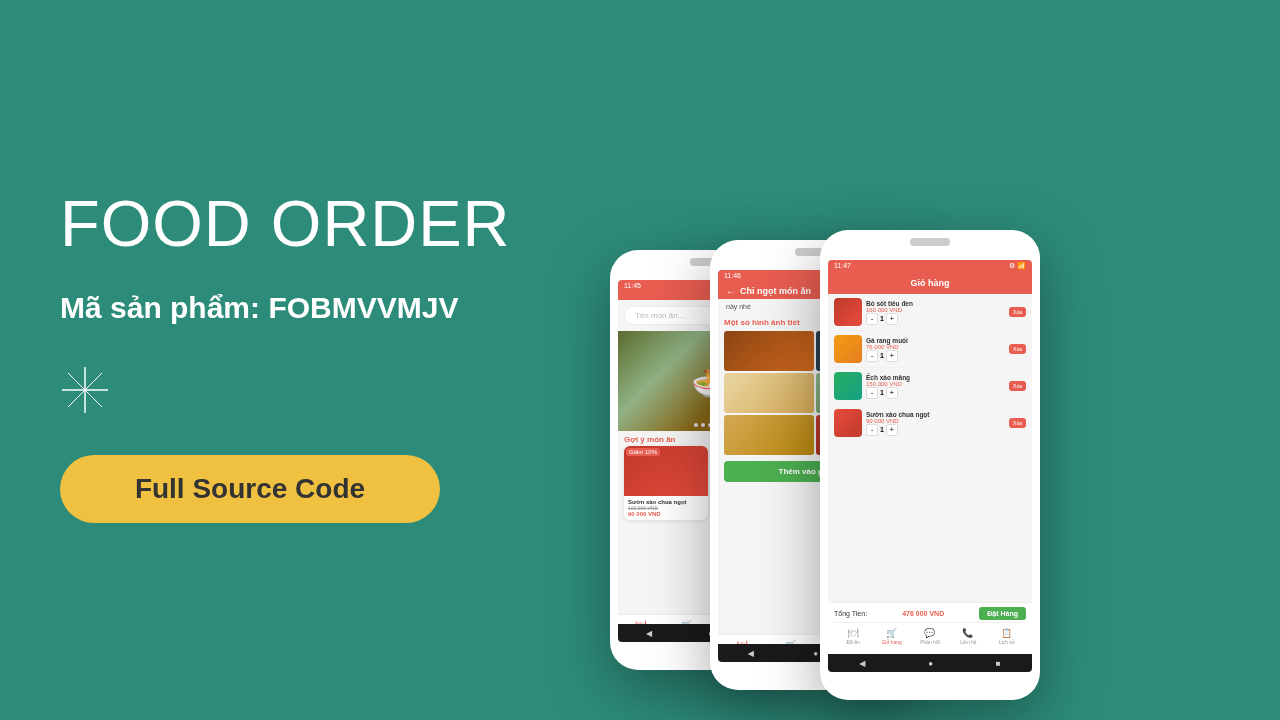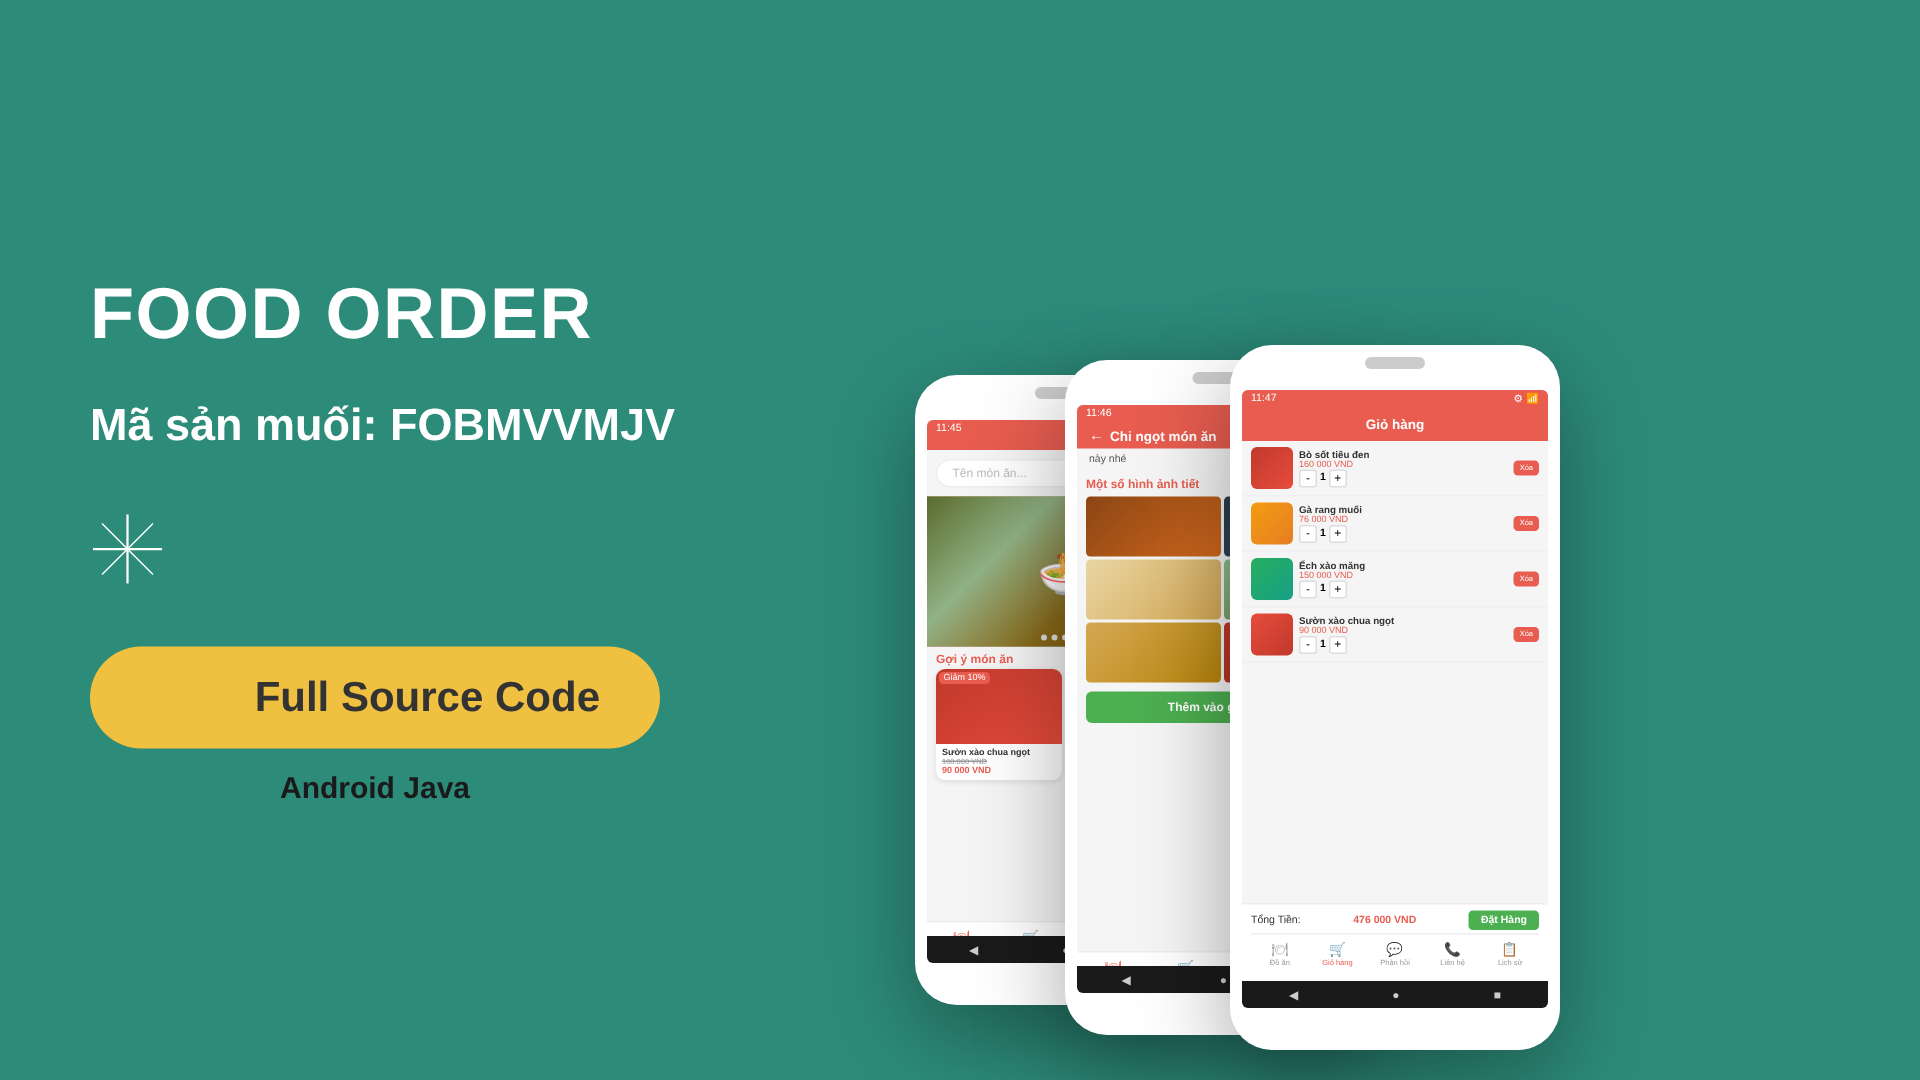--- a/index.html
+++ b/index.html
@@ -18,22 +18,22 @@
       width: 620px;
       height: 100%;
       display: flex;
       flex-direction: column;
       justify-content: center;
       padding: 40px 60px;
       color: white;
     }
 
     .app-title {
-      font-size: 48px;
-      font-weight: 700;
+      font-size: 65px;
+      font-weight: 400;
       line-height: 1.15;
       letter-spacing: 1px;
       margin-bottom: 30px;
       text-transform: uppercase;
     }
 
     .product-code {
       font-size: 30px;
       font-weight: 600;
       margin-bottom: 40px;
@@ -53,21 +53,21 @@
       background-color: #f0c040;
       color: #333;
       border: none;
       border-radius: 40px;
       padding: 18px 40px;
       font-size: 28px;
       font-weight: 700;
       cursor: pointer;
       display: inline-block;
       width: 380px;
-      text-align: right;
+      text-align: center;
       margin-bottom: 10px;
     }
 
     .platform-label {
       font-size: 20px;
       font-weight: 700;
       color: #1a1a1a;
       text-align: center;
       width: 380px;
       margin-top: 6px;
@@ -459,32 +459,31 @@
   </style>
 </head>
 <body>
 
 <div class="left-panel">
   <h1 class="app-title">
     <span>FOOD ORDER</span><br>
   </h1>
 
   <p class="product-code">
-    <span>Mã sản muối:</span> <span>FOBMVVMJV</span>
+    <span>Mã sản phẩm:</span> <span>FOBMVVMJV</span>
   </p>
 
   <svg class="star-decoration" viewBox="0 0 50 50">
     <line x1="25" y1="2" x2="25" y2="48" stroke="white" stroke-width="1.5"></line>
     <line x1="2" y1="25" x2="48" y2="25" stroke="white" stroke-width="1.5"></line>
     <line x1="8" y1="8" x2="42" y2="42" stroke="white" stroke-width="1"></line>
     <line x1="42" y1="8" x2="8" y2="42" stroke="white" stroke-width="1"></line>
   </svg>
 
   <button class="cta-button">Full Source Code</button>
-  <p class="platform-label">Android Java</p>
 </div>
 
 <div class="right-panel">
 
   <div class="phone phone-1">
     <div class="phone-notch"></div>
     <div class="phone-screen">
 
       <div class="screen-status-bar">
         <span>11:45</span>

